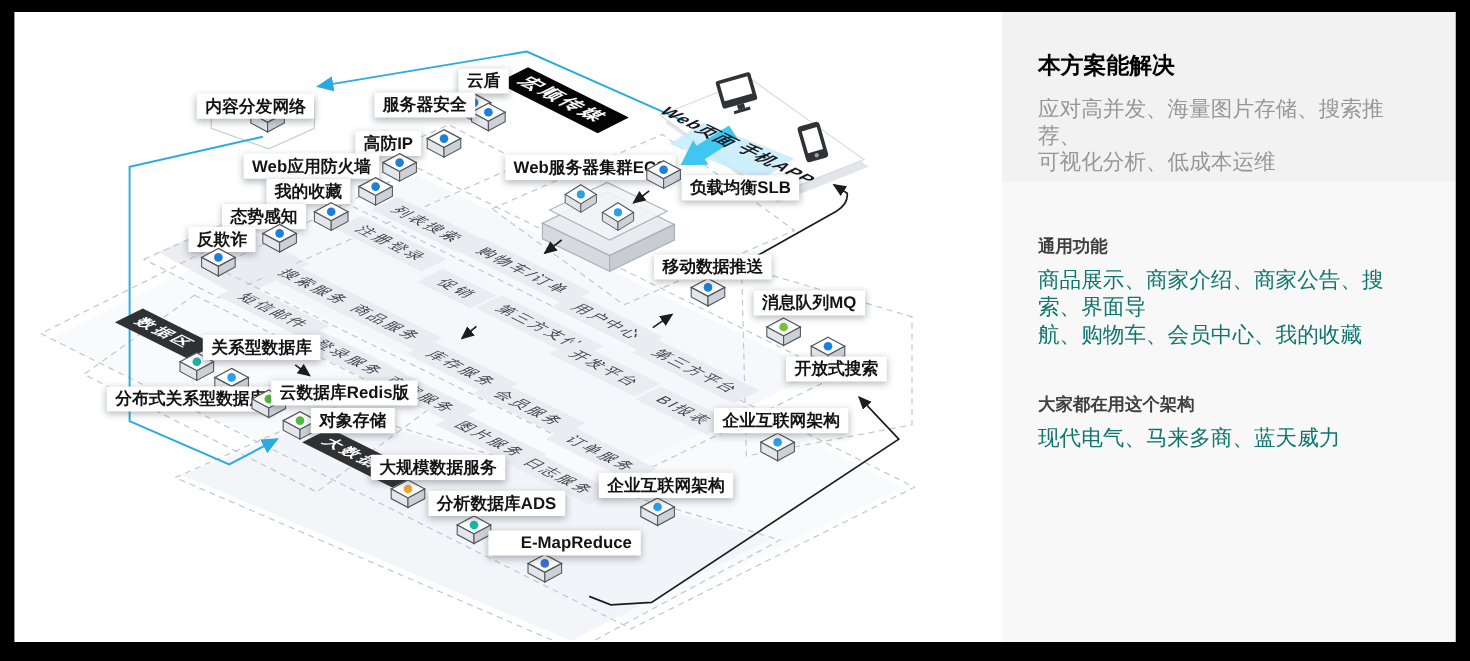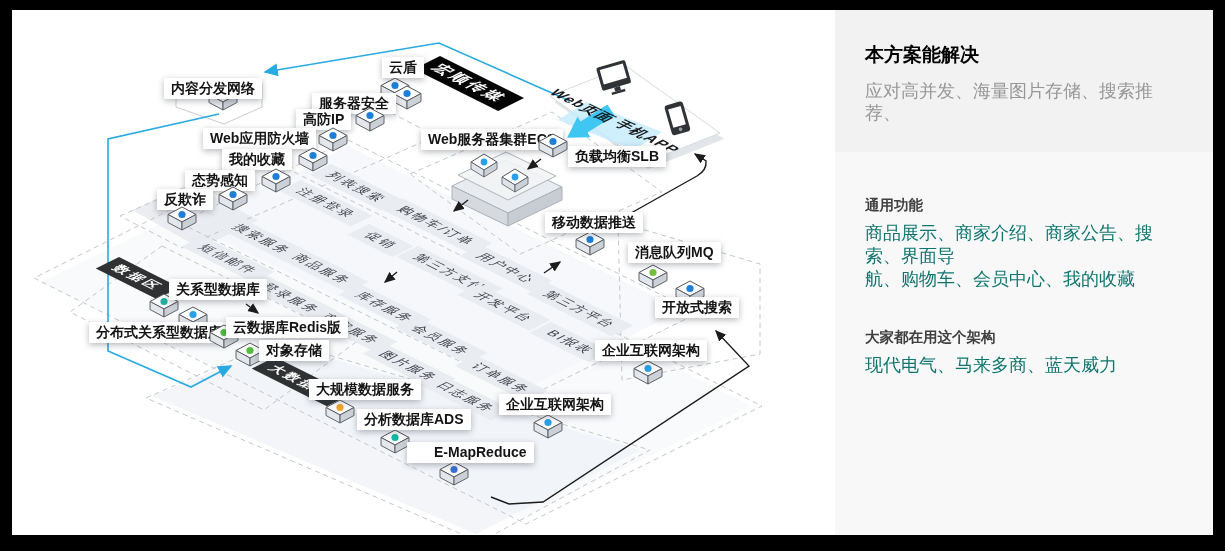--- a/index.html
+++ b/index.html
@@ -158,21 +158,21 @@
               <polygon points="31,8.5 17,16 17,24 31,16.5" fill="#ccd1d7" stroke="#52565c" stroke-width="0.9"></polygon>
               <circle cx="17" cy="8.5" r="3.6" fill="#1d7fd7"></circle>
             </svg></div>
           <div class="callout" style="left: 370px; top: 47px;">云盾</div>
           <div class="chip" style="left: 378px; top: 75px;"><svg width="34" height="26" viewBox="0 0 34 26">
               <polygon points="17,1 31,8.5 17,16 3,8.5" fill="#fdfdfd" stroke="#52565c" stroke-width="1"></polygon>
               <polygon points="3,8.5 17,16 17,24 3,16.5" fill="#e3e6ea" stroke="#52565c" stroke-width="0.9"></polygon>
               <polygon points="31,8.5 17,16 17,24 31,16.5" fill="#ccd1d7" stroke="#52565c" stroke-width="0.9"></polygon>
               <circle cx="17" cy="8.5" r="3.6" fill="#1d7fd7"></circle>
             </svg></div>
-          <div class="callout" style="left: 300px; top: 67px; margin-top: 16px;">服务器安全</div>
+          <div class="callout" style="left: 300px; top: 67px;">服务器安全</div>
           <div class="chip" style="left: 341px; top: 97px;"><svg width="34" height="26" viewBox="0 0 34 26">
               <polygon points="17,1 31,8.5 17,16 3,8.5" fill="#fdfdfd" stroke="#52565c" stroke-width="1"></polygon>
               <polygon points="3,8.5 17,16 17,24 3,16.5" fill="#e3e6ea" stroke="#52565c" stroke-width="0.9"></polygon>
               <polygon points="31,8.5 17,16 17,24 31,16.5" fill="#ccd1d7" stroke="#52565c" stroke-width="0.9"></polygon>
               <circle cx="17" cy="8.5" r="3.6" fill="#1d7fd7"></circle>
             </svg></div>
           <div class="callout" style="left: 284px; top: 99px;">高防IP</div>
           <div class="chip" style="left: 304px; top: 117px;"><svg width="34" height="26" viewBox="0 0 34 26">
               <polygon points="17,1 31,8.5 17,16 3,8.5" fill="#fdfdfd" stroke="#52565c" stroke-width="1"></polygon>
               <polygon points="3,8.5 17,16 17,24 3,16.5" fill="#e3e6ea" stroke="#52565c" stroke-width="0.9"></polygon>
@@ -300,20 +300,21 @@
             </svg></div>
           <div class="callout" style="left: 395px; top: 432px; padding-left: 27px;">E-MapReduce</div>
         </div>
     </div>
 
     <div id="panel">
       <div class="sect-top">
         <div class="panel-inner">
           <div class="p-title-lg">本方案能解决</div>
           <div class="p-body">应对高并发、海量图片存储、搜索推荐、</div>
+          <div class="p-body">可视化分析、低成本运维</div>
         </div>
       </div>
       <div class="sect-bottom">
         <div class="panel-inner">
           <div class="gap1"></div>
           <div class="p-title-sm">通用功能</div>
           <div class="p-body2">商品展示、商家介绍、商家公告、搜索、界面导</div>
           <div class="p-body2">航、购物车、会员中心、我的收藏</div>
           <div class="gap2"></div>
           <div class="p-title-sm">大家都在用这个架构</div>

